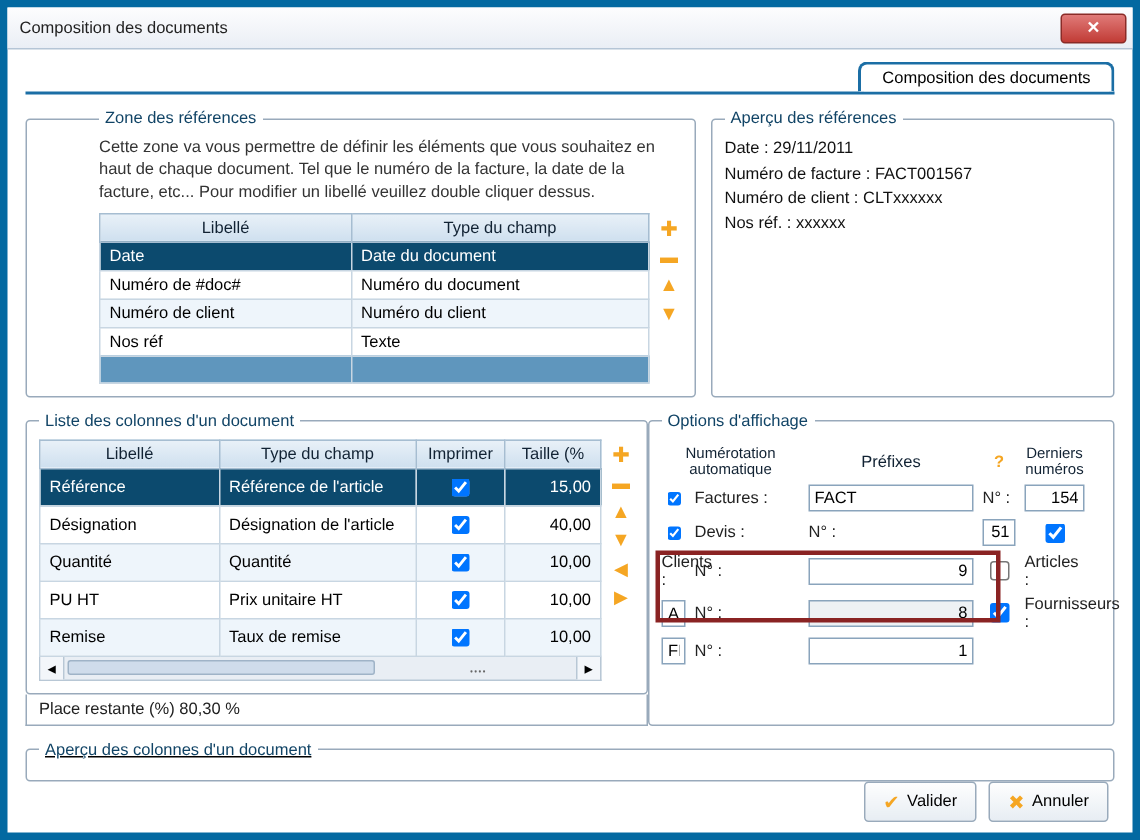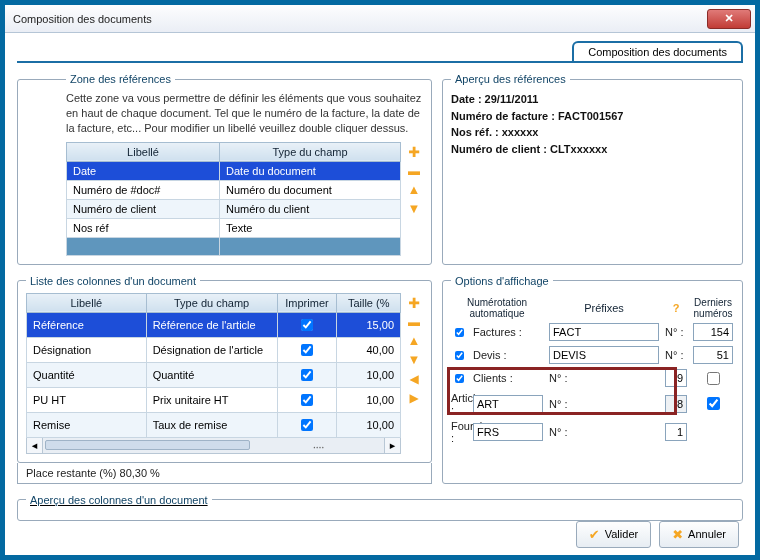--- a/index.html
+++ b/index.html
@@ -8,43 +8,43 @@
   .titlebar { height: 28px; background: linear-gradient(#fdfdfe,#eaeef5); border-bottom: 1px solid #b5c5d6; display: flex; align-items: center; padding: 0 4px 0 8px; }
   .titlebar .title { color: #222; }
   .titlebar .spacer { flex: 1; }
   .closebtn { width: 44px; height: 20px; background: linear-gradient(#e07a78,#c13c36); border: 1px solid #8a2b27; border-radius: 3px; color: #fff; display: flex; align-items: center; justify-content: center; font-weight: bold; font-size: 12px; cursor: pointer; }
   .body { padding: 8px 12px 12px 12px; height: calc(100% - 28px); display: flex; flex-direction: column; }
   .tab-strip { display: flex; justify-content: flex-end; border-bottom: 2px solid #1b6ea5; height: 24px; }
   .tab { background: #fff; border: 2px solid #1b6ea5; border-bottom: none; border-radius: 6px 6px 0 0; padding: 3px 14px; position: relative; top: 0px; }
   .panels-top { display: flex; gap: 10px; margin-top: 10px; }
   fieldset { border: 1px solid #9ab; border-radius: 3px; padding: 6px 8px 8px 8px; margin: 0; }
   legend { color: #146; padding: 0 4px; }
-  .zone-ref { width: 415px; padding-left: 48px; }
+  .zone-ref { width: 447px; padding-left: 48px; }
   .apercu-ref { flex: 1; }
   .helptext { color: #333; line-height: 1.35; margin-bottom: 6px; }
-  .preview-line { font-weight: bold; color: #111; line-height: 1.5; }
+  .preview-line { font-weight: normal; color: #111; line-height: 1.5; }
 
   .table { border: 1px solid #7a9bb7; width: 100%; border-collapse: collapse; }
   .table th { background: linear-gradient(#e9f1f8,#cfe0ef); border: 1px solid #a6bdd1; padding: 3px 6px; font-weight: normal; color: #123; text-align: center; }
   .table td { border: 1px solid #c8d6e2; padding: 3px 6px; background: #fff; }
-  .table tr.sel td { background: #1d4ed8; color: #fff; }
+  .table tr.sel td { background: #0c4a6e; color: #fff; }
   .table tr.alt td { background: #eef5fb; }
   .table tr.empty td { background: #5f96bd; height: 18px; }
 
   .zone-with-buttons { display: flex; gap: 4px; }
   .zone-with-buttons .btncol { display: flex; flex-direction: column; gap: 3px; padding-top: 2px; }
   .iconbtn { width: 18px; height: 16px; display: flex; align-items: center; justify-content: center; cursor: pointer; }
   .ic-plus::before { content:"✚"; color:#f5a623; font-size:14px; }
   .ic-minus::before { content:"▬"; color:#f5a623; font-size:12px; }
   .ic-up::before { content:"▲"; color:#f5a623; font-size:13px; }
   .ic-down::before { content:"▼"; color:#f5a623; font-size:13px; }
   .ic-left::before { content:"◀"; color:#f5a623; font-size:12px; }
   .ic-right::before { content:"▶"; color:#f5a623; font-size:12px; }
 
-  .panels-mid { display: flex; gap: 10px; margin-top: 10px; }
+  .panels-mid { display: flex; margin-top: 10px; }
   .liste-col { width: 415px; }
   .options { flex: 1; }
 
   .cols-table td.center { text-align: center; }
   .cols-table td.right { text-align: right; }
   .chk { width: 12px; height: 12px; }
 
   .scrollbar-h { height: 16px; background: #e9eef4; border: 1px solid #b8c7d5; border-top: none; display: flex; align-items: center; }
   .scrollbar-h .arrow { width: 16px; height: 100%; display:flex;align-items:center;justify-content:center; background:#f3f6fa; border-right:1px solid #b8c7d5; cursor:pointer;}
   .scrollbar-h .arrow:last-child{border-left:1px solid #b8c7d5;border-right:none;}
@@ -128,22 +128,22 @@
             <div class="iconbtn ic-up"></div>
             <div class="iconbtn ic-down"></div>
           </div>
         </div>
       </fieldset>
 
       <fieldset class="apercu-ref">
         <legend>Aperçu des références</legend>
         <div class="preview-line">Date : 29/11/2011</div>
         <div class="preview-line">Numéro de facture : FACT001567</div>
+        <div class="preview-line">Numéro de client : CLTxxxxxx</div>
         <div class="preview-line">Nos réf. : xxxxxx</div>
-        <div class="preview-line">Numéro de client : CLTxxxxxx</div>
       </fieldset>
     </div>
 
     <div class="panels-mid">
       <div style="width:415px">
         <fieldset class="liste-col">
           <legend>Liste des colonnes d'un document</legend>
           <div class="zone-with-buttons">
             <div style="flex:1">
               <table class="table cols-table">
@@ -218,21 +218,20 @@
           <div class="hdr small">Derniers numéros</div>
 
           <input type="checkbox" checked="" style="">
           <span class="nlabel">Factures :</span>
           <input type="text" value="FACT" style="">
           <span class="nlabel">N° :</span>
           <input type="text" style="text-align: right;" value="154">
 
           <input type="checkbox" checked="" style="">
           <span class="nlabel">Devis :</span>
-          <input type="text" value="DEVIS" style="">
           <span class="nlabel">N° :</span>
           <input type="text" style="text-align: right;" value="51">
 
           <input type="checkbox" checked="" style="">
           <span class="nlabel">Clients :</span>
           <span class="nlabel">N° :</span>
           <input type="text" style="text-align: right;" value="9">
 
           <input type="checkbox" style="">
           <span class="nlabel">Articles :</span>

